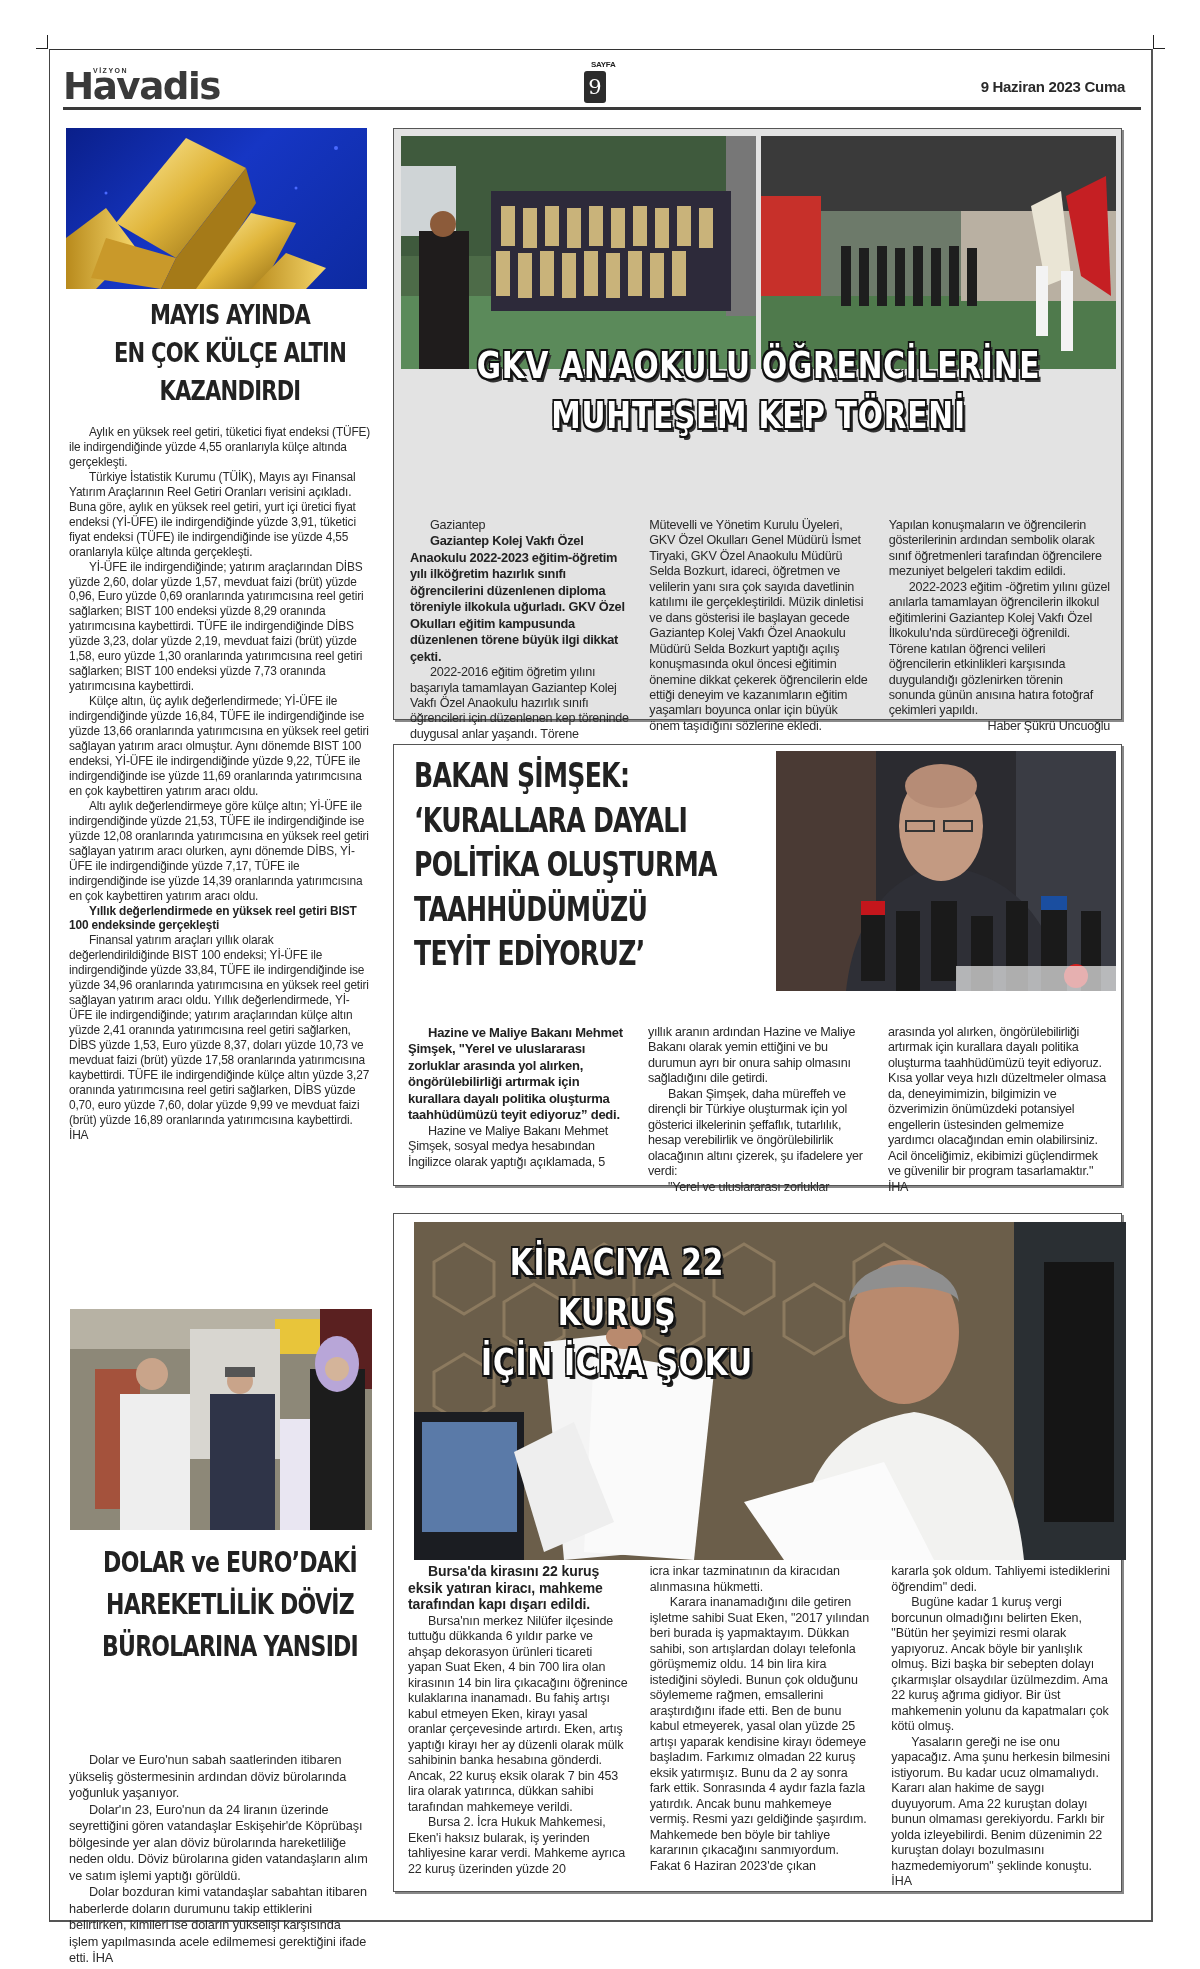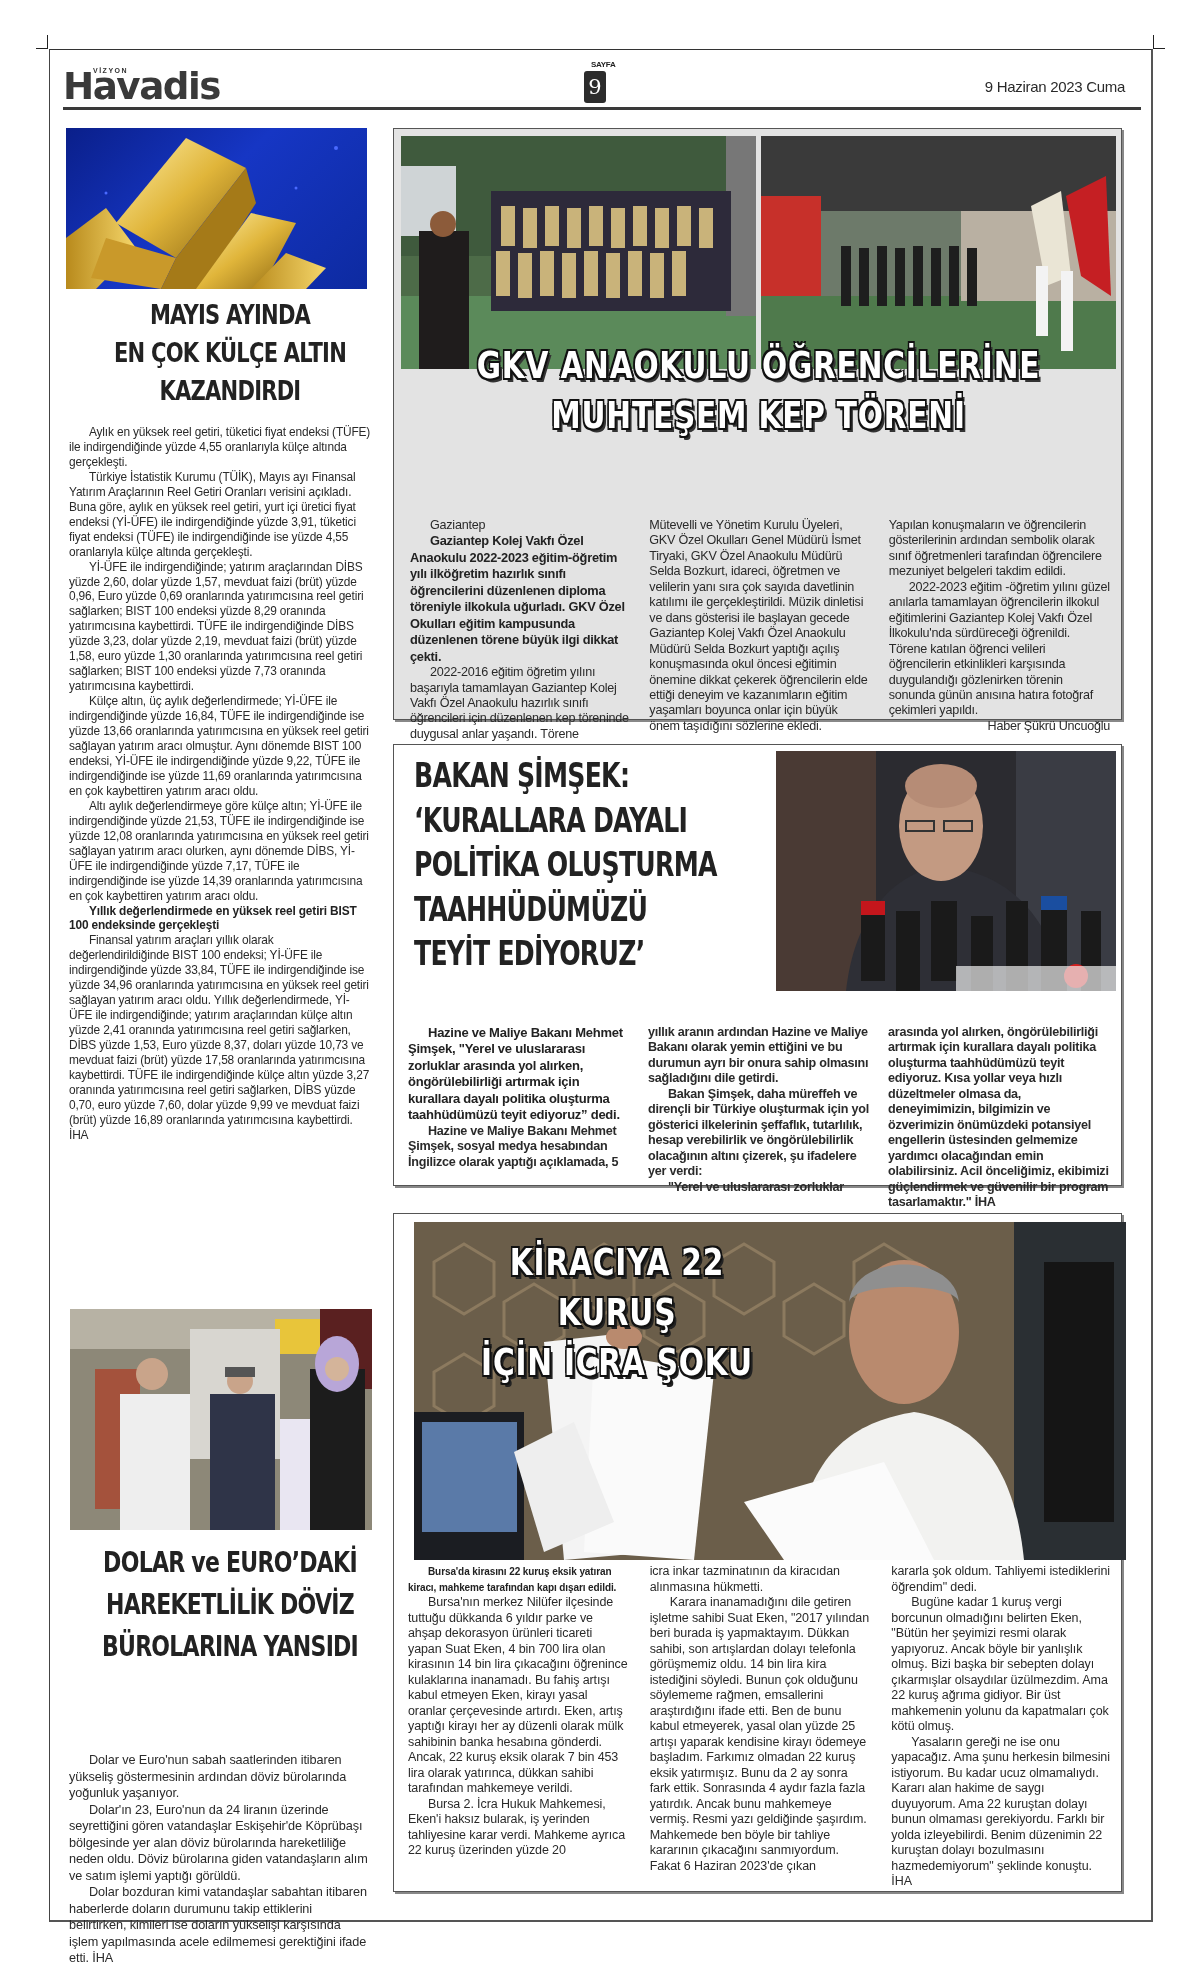--- a/index.html
+++ b/index.html
@@ -14,21 +14,21 @@
     border-top: 1px solid #333; border-left: 1px solid #444; border-right: 2px solid #555; border-bottom: 2px solid #555;
   }
 
   
   .masthead { position: absolute; left: 63px; top: 58px; width: 1074px; height: 52px; }
   .logo { position: absolute; left: 0; top: 2px; height: 48px; width: 190px; }
   .logo-vizyon { position: absolute; left: 30px; top: 7px; font-size: 7px; font-weight: bold; letter-spacing: 1.5px; color: #333; }
   .logo-havadis { position: absolute; left: 0; top: 6px; font-family: "DejaVu Sans", sans-serif; font-weight: bold; font-size: 38px; letter-spacing: -1.5px; color: #3a3a3a; transform: scaleX(0.98); transform-origin: left; line-height: 40px; }
   .sayfa-label { position: absolute; left: 528px; top: 2px; font-size: 8px; font-weight: bold; color: #222; letter-spacing: -0.3px; }
   .sayfa-num { position: absolute; left: 521px; top: 13px; width: 22px; height: 32px; background: #2c2c2c; border-radius: 3px; color: #fff; font-family: "DejaVu Serif", serif; font-size: 21px; line-height: 32px; text-align: center; }
-  .date { position: absolute; right: 12px; top: 20px; font-size: 15px; font-weight: normal; color: #2a2a2a; letter-spacing: -0.3px; }
+  .date { position: absolute; right: 12px; top: 20px; font-size: 15px; font-weight: bold; color: #2a2a2a; letter-spacing: -0.3px; }
   .masthead-rule { position: absolute; left: 63px; top: 107px; width: 1078px; height: 3px; background: #3a3a3a; }
 
   .photo { position: absolute; overflow: hidden; }
 
   
   .hl { font-family: "DejaVu Sans", sans-serif; font-weight: bold; color: #222; text-transform: uppercase; letter-spacing: -1px; }
   .hl-left { position: absolute; text-align: center; font-size: 27px; line-height: 38px; transform: scaleX(0.78); transform-origin: center top; }
   .body-text { font-size: 12.3px; line-height: 15.4px; color: #2a2a2a; text-align: left; }
   .body-text p { text-indent: 20px; }
   .body-text p.noind { text-indent: 0; }
@@ -256,21 +256,21 @@
           <rect x="265" y="145" width="26" height="95"></rect>
           <rect x="305" y="160" width="20" height="80"></rect>
       </g>
       <rect x="85" y="150" width="24" height="14" fill="#c4161c"></rect>
       <rect x="265" y="145" width="26" height="14" fill="#1a4ea0"></rect>
       <circle cx="300" cy="225" r="12" fill="#d42020"></circle>
       <rect x="180" y="215" width="160" height="25" fill="#eeeeee" opacity="0.7"></rect>
     </svg>
   </div>
 
-  <div class="cols3" style="left:14px;top:256px;width:703px;gap:17px;font-weight:bold;">
+  <div class="cols3" style="left:14px;top:256px;width:703px;gap:17px;">
     <div class="col body-text narrow">
       <p><b style="font-size:13px;">Hazine ve Maliye Bakanı Mehmet Şimşek, "Yerel ve uluslararası zorluklar arasında yol alırken, öngörülebilirliği artırmak için kurallara dayalı politika oluşturma taahhüdümüzü teyit ediyoruz” dedi.</b></p>
       <p>Hazine ve Maliye Bakanı Mehmet Şimşek, sosyal medya hesabından İngilizce olarak yaptığı açıklamada, 5</p>
     </div>
     <div class="col body-text narrow">
       <p class="noind">yıllık aranın ardından Hazine ve Maliye Bakanı olarak yemin ettiğini ve bu durumun ayrı bir onura sahip olmasını sağladığını dile getirdi.</p>
       <p>Bakan Şimşek, daha müreffeh ve dirençli bir Türkiye oluşturmak için yol gösterici ilkelerinin şeffaflık, tutarlılık, hesap verebilirlik ve öngörülebilirlik olacağının altını çizerek, şu ifadelere yer verdi:</p>
       <p>"Yerel ve uluslararası zorluklar</p>
     </div>
     <div class="col body-text narrow">
@@ -308,21 +308,21 @@
       <ellipse cx="210" cy="115" rx="18" ry="12" fill="#b98a6e"></ellipse>
     </svg>
     <div class="kira-title" style="left:18px;top:15px;width:370px;">
       <div>KİRACIYA 22 KURUŞ</div>
       <div>İÇİN İCRA ŞOKU</div>
     </div>
   </div>
 
   <div class="cols3" style="left:14px;top:350px;width:703px;gap:22px;">
     <div class="col body-text" style="font-size:12.5px;line-height:15.5px;letter-spacing:-0.1px;">
-      <p><b style="font-size:10px;">Bursa'da kirasını 22 kuruş eksik yatıran kiracı, mahkeme tarafından kapı dışarı edildi.</b></p>
+      <p><b style="font-size:14px;">Bursa'da kirasını 22 kuruş eksik yatıran kiracı, mahkeme tarafından kapı dışarı edildi.</b></p>
       <p>Bursa'nın merkez Nilüfer ilçesinde tuttuğu dükkanda 6 yıldır parke ve ahşap dekorasyon ürünleri ticareti yapan Suat Eken, 4 bin 700 lira olan kirasının 14 bin lira çıkacağını öğrenince kulaklarına inanamadı. Bu fahiş artışı kabul etmeyen Eken, kirayı yasal oranlar çerçevesinde artırdı. Eken, artış yaptığı kirayı her ay düzenli olarak mülk sahibinin banka hesabına gönderdi. Ancak, 22 kuruş eksik olarak 7 bin 453 lira olarak yatırınca, dükkan sahibi tarafından mahkemeye verildi.</p>
       <p>Bursa 2. İcra Hukuk Mahkemesi, Eken'i haksız bularak, iş yerinden tahliyesine karar verdi. Mahkeme ayrıca 22 kuruş üzerinden yüzde 20</p>
     </div>
     <div class="col body-text" style="font-size:12.5px;line-height:15.5px;letter-spacing:-0.1px;">
       <p class="noind">icra inkar tazminatının da kiracıdan alınmasına hükmetti.</p>
       <p>Karara inanamadığını dile getiren işletme sahibi Suat Eken, "2017 yılından beri burada iş yapmaktayım. Dükkan sahibi, son artışlardan dolayı telefonla görüşmemiz oldu. 14 bin lira kira istediğini söyledi. Bunun çok olduğunu söylememe rağmen, emsallerini araştırdığını ifade etti. Ben de bunu kabul etmeyerek, yasal olan yüzde 25 artışı yaparak kendisine kirayı ödemeye başladım. Farkımız olmadan 22 kuruş eksik yatırmışız. Bunu da 2 ay sonra fark ettik. Sonrasında 4 aydır fazla fazla yatırdık. Ancak bunu mahkemeye vermiş. Resmi yazı geldiğinde şaşırdım. Mahkemede ben böyle bir tahliye kararının çıkacağını sanmıyordum. Fakat 6 Haziran 2023'de çıkan</p>
     </div>
     <div class="col body-text" style="font-size:12.5px;line-height:15.5px;letter-spacing:-0.1px;">
       <p class="noind">kararla şok oldum. Tahliyemi istediklerini öğrendim" dedi.</p>
       <p>Bugüne kadar 1 kuruş vergi borcunun olmadığını belirten Eken, "Bütün her şeyimizi resmi olarak yapıyoruz. Ancak böyle bir yanlışlık olmuş. Bizi başka bir sebepten dolayı çıkarmışlar olsaydılar üzülmezdim. Ama 22 kuruş ağrıma gidiyor. Bir üst mahkemenin yolunu da kapatmaları çok kötü olmuş.</p>

